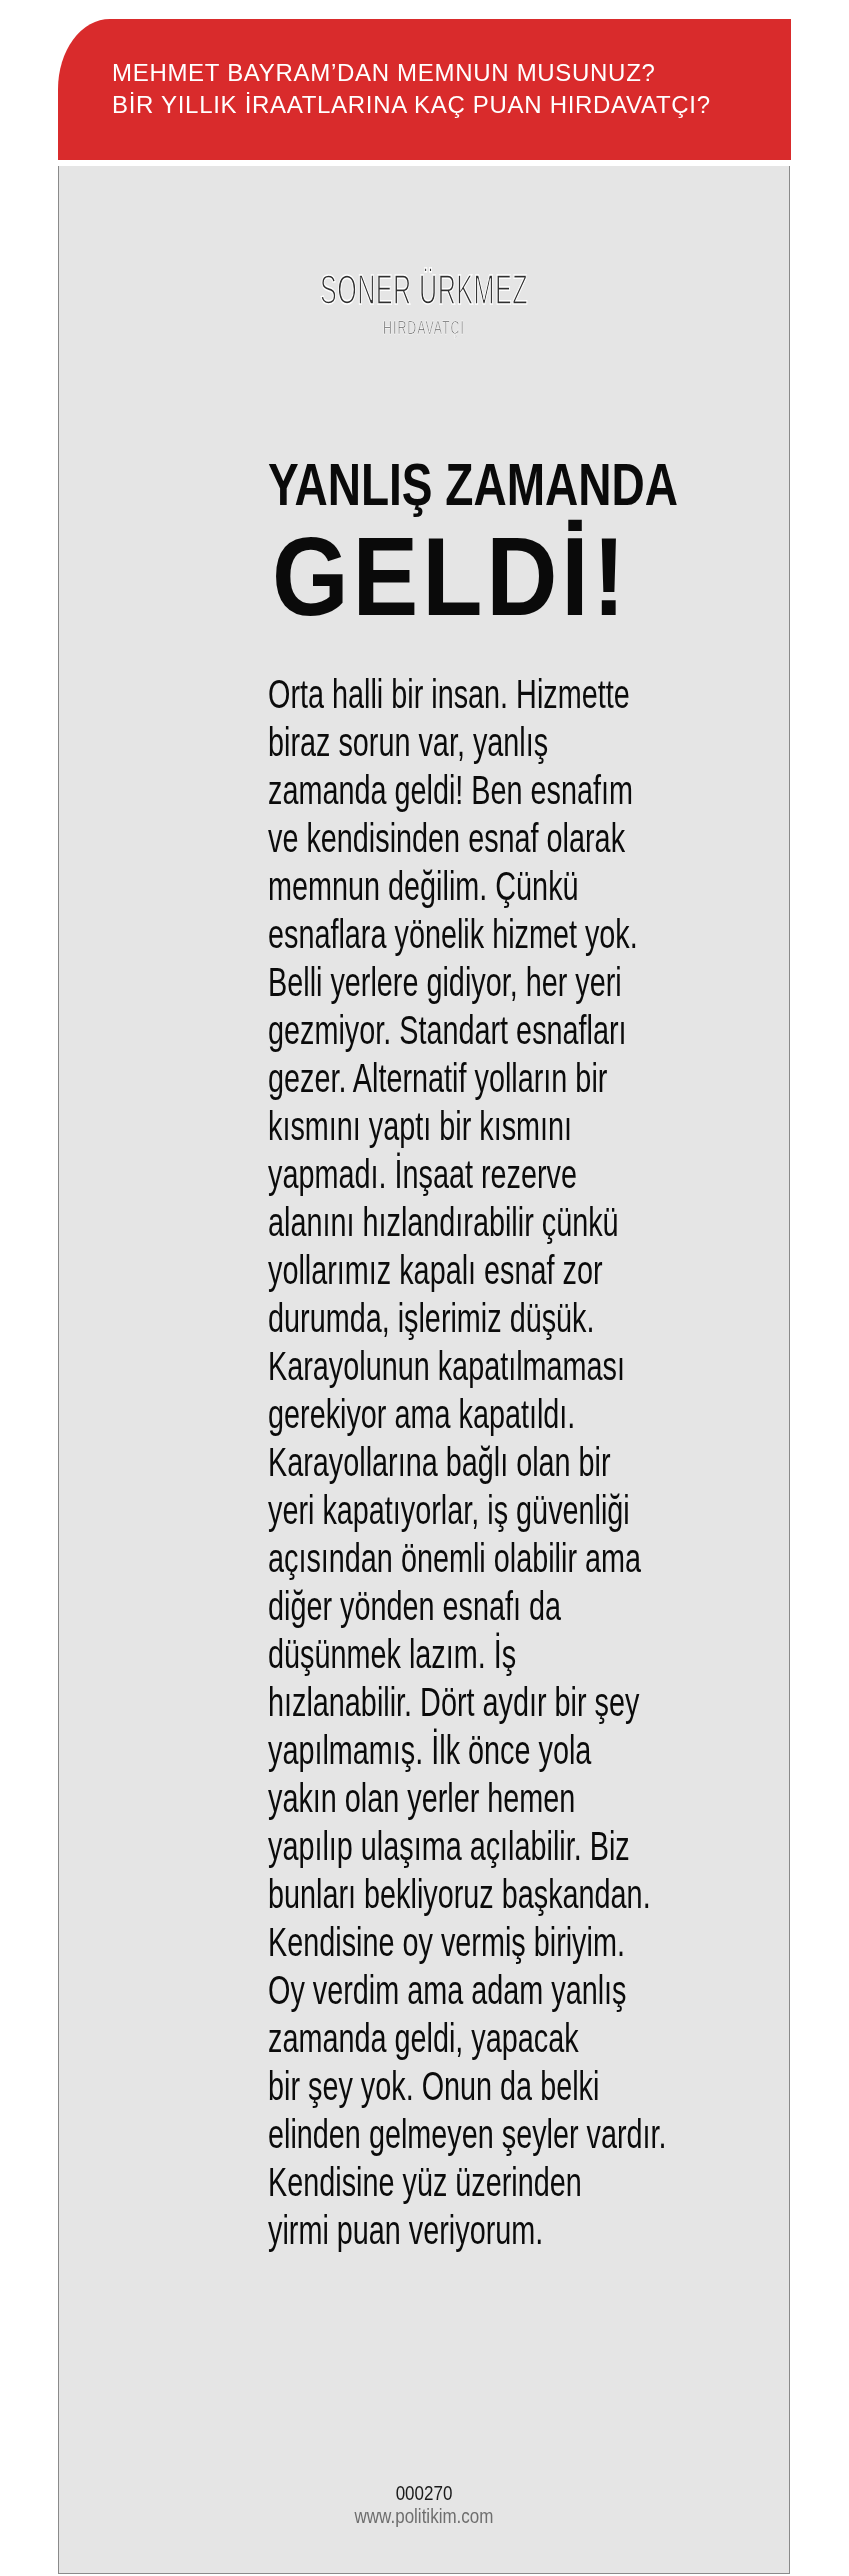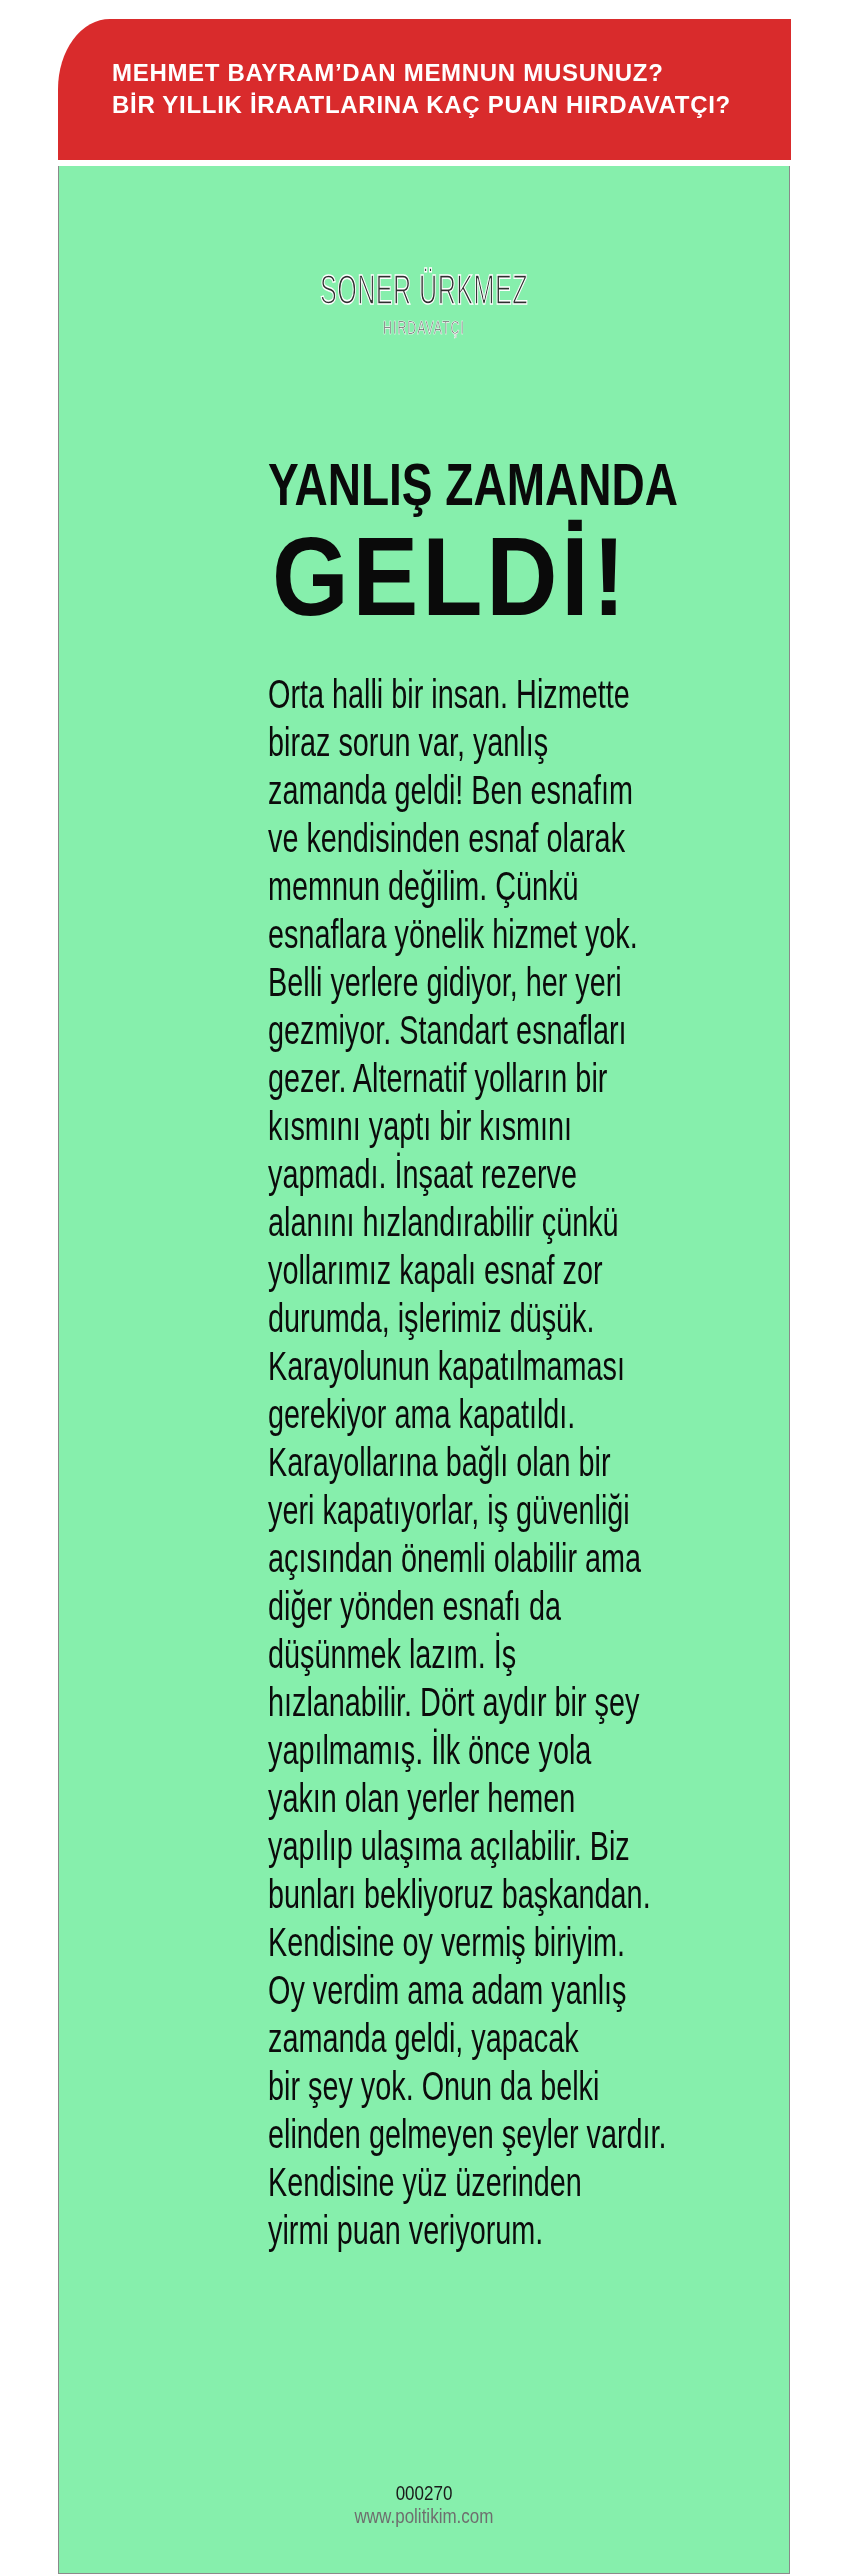--- a/index.html
+++ b/index.html
@@ -23,36 +23,36 @@
     top: 18.5px;
     width: 733px;
     height: 141px;
     background: #d92b2c;
     border-top-left-radius: 52px 70px;
     box-sizing: border-box;
     padding: 38px 0 0 54px;
   }
   .banner-line {
     color: #ffffff;
-    font-weight: bold;
+    font-weight: normal;
     font-size: 24px;
     line-height: 32px;
     letter-spacing: 0.7px;
     white-space: nowrap;
   }
 
   
   .card {
     position: absolute;
     left: 58px;
     top: 166px;
     width: 732px;
     height: 2408px;
     box-sizing: border-box;
-    background: #86efac;
+    background: #e5e5e5;
     border-left: 1.5px solid #8a8a8a;
     border-right: 1.5px solid #8a8a8a;
     border-bottom: 1.5px solid #8a8a8a;
   }
 
   .person-name {
     position: absolute;
     left: 0; right: 0;
     top: 103px;
     text-align: center;

